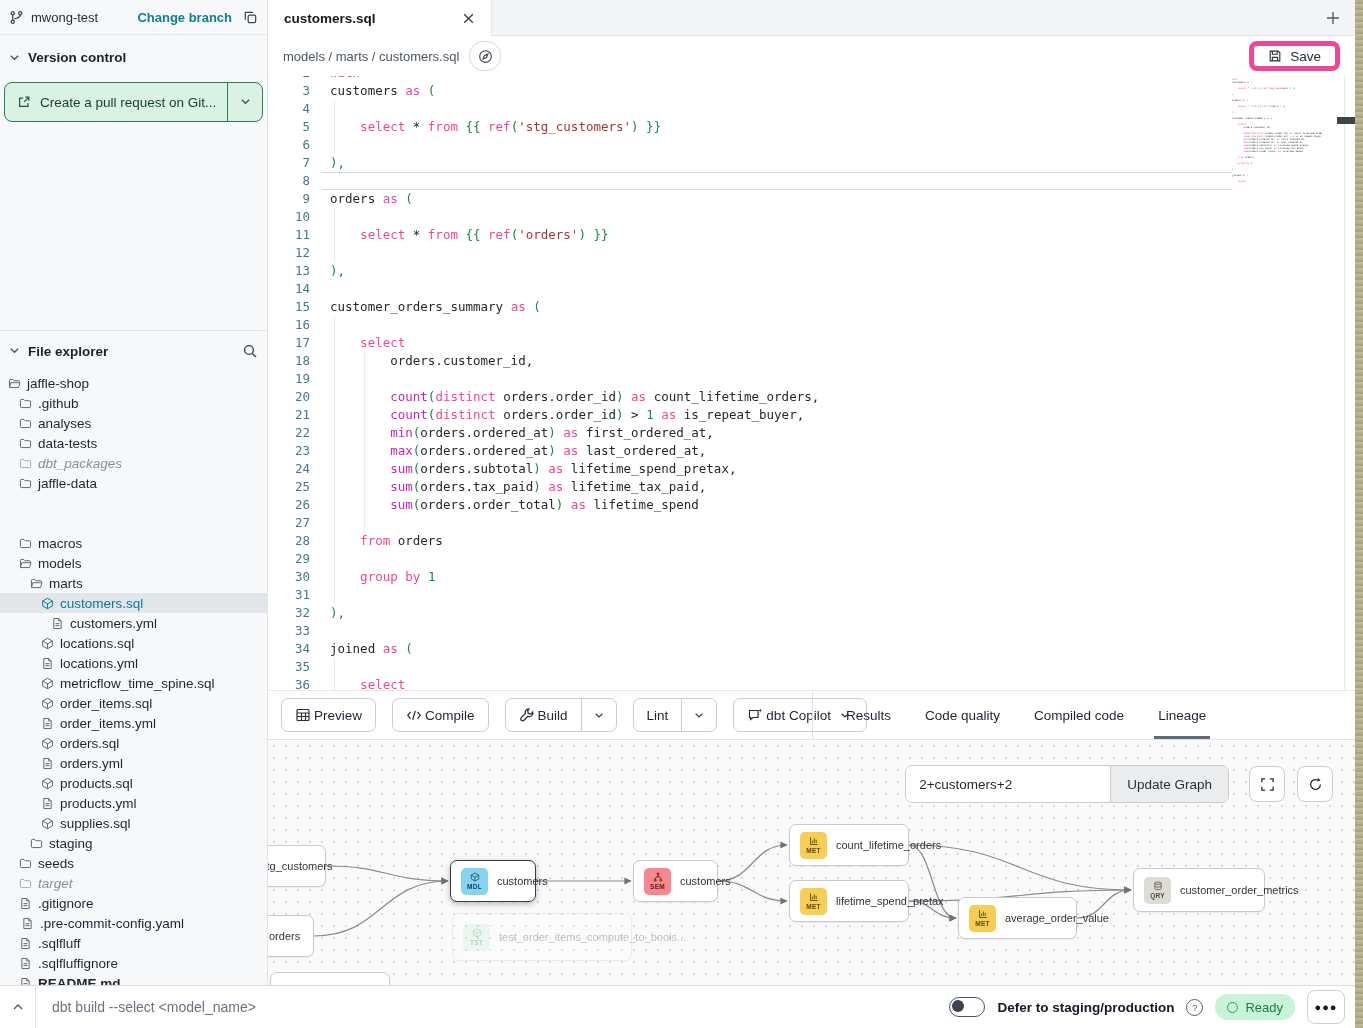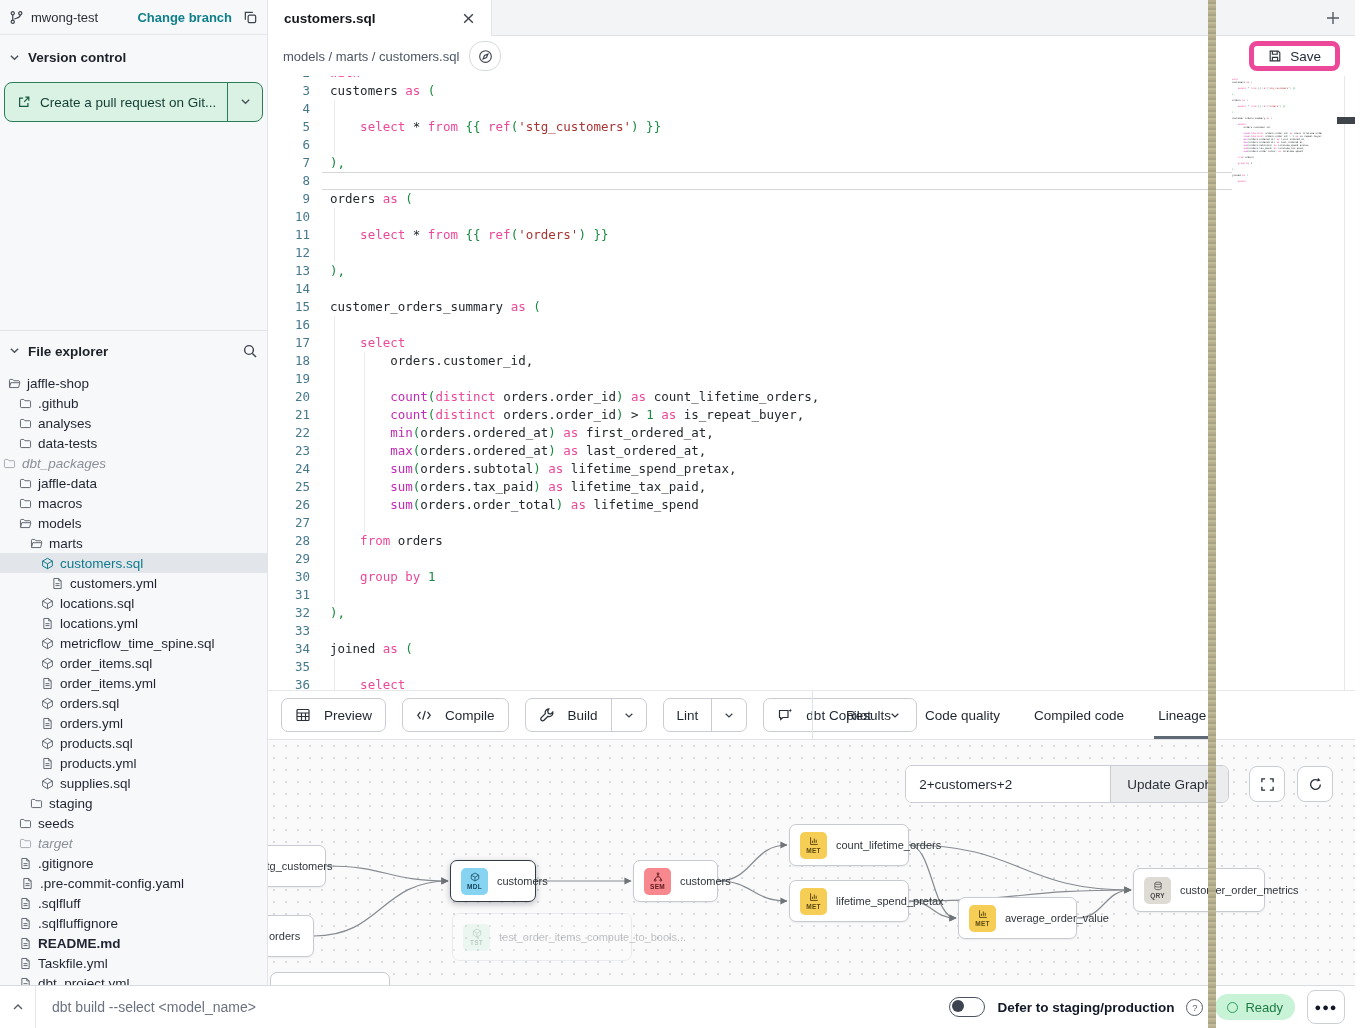--- a/index.html
+++ b/index.html
@@ -1,17 +1,17 @@
 <!DOCTYPE html>
 <html><head>
 <meta charset="utf-8">
 <style>
   html,body{margin:0;padding:0;background:#fff;}
   body{width:1363px;height:1028px;overflow:hidden;font-family:"Liberation Sans",sans-serif;-webkit-font-smoothing:antialiased;}
-  #app{position:relative;width:1216px;height:1028px;background:#fff;}
+  #app{position:relative;width:1363px;height:1028px;background:#fff;}
   .icn{display:inline-flex;align-items:center;justify-content:center;}
   .icn svg{display:block;}
 
   
   .sidebar{position:absolute;left:0;top:0;width:268px;height:985px;background:#f7f8fa;border-right:1px solid #e2e4e8;box-sizing:border-box;}
   .branch-row{height:34px;display:flex;align-items:center;padding:0 9px;border-bottom:1px solid #e5e7ea;gap:7px;}
   .branch-row .icn{width:15px;height:15px;color:#3c434c;}
   .branch-name{font-size:13px;color:#2a2f36;}
   .change-branch{margin-left:auto;color:#0f7f8b;font-size:13px;font-weight:600;cursor:pointer;}
   .copy-btn{width:17px;height:17px;color:#39414b;margin-left:4px;}
@@ -58,21 +58,21 @@
   .guide{position:absolute;top:0;bottom:0;width:1px;background:#eaebed;}
   .tk-kw{color:#ec4899;} .tk-fn{color:#c12bb5;} .tk-str{color:#a93434;} .tk-br{color:#168a3f;} .tk-pl{color:#24292e;}
   .minimap{position:absolute;top:2px;right:33px;width:90px;height:130px;overflow:hidden;font-size:2.4px;line-height:3px;color:#444;}
   .minimap .m-line{height:3px;white-space:pre;}
   .scroll-track{position:absolute;top:0;bottom:0;right:10px;width:1px;background:#e7e8ea;}
   .scroll-thumb{position:absolute;top:41px;right:0;width:18px;height:7px;background:#3f444a;}
 
   
   .toolbar{height:50px;display:flex;align-items:center;background:#fff;border-top:1px solid #e7e8ea;border-bottom:1px solid #e2e3e6;box-sizing:border-box;padding-left:13px;position:relative;}
   .tb-group{display:flex;align-items:stretch;height:32px;border:1px solid #c9cdd3;border-radius:7px;background:#fff;margin-right:16px;overflow:hidden;cursor:pointer;}
-  .tb-btn{display:flex;align-items:center;gap:13px;padding:0 13px;font-size:13.5px;color:#1f2630;}
+  .tb-btn{display:flex;align-items:center;gap:3px;padding:0 13px;font-size:13.5px;color:#1f2630;}
   .tb-btn .icn{width:16px;height:14px;color:#2a313a;}
   .tb-divider{width:1px;background:#c9cdd3;}
   .tb-chev{width:34px;display:flex;align-items:center;justify-content:center;color:#3a414b;}
   .tb-chev svg,.in-chev svg{width:10px;height:7px;}
   .in-chev{display:inline-flex;margin-left:3px;color:#3a414b;}
   .result-tabs{position:absolute;left:544px;top:0;bottom:0;display:flex;align-items:stretch;gap:34px;border-left:1px solid #e2e3e6;padding-left:33px;}
   .rtab{font-size:13.5px;color:#1f2630;display:flex;align-items:center;position:relative;cursor:pointer;}
   .rtab.active::after{content:"";position:absolute;left:-4px;right:-4px;bottom:0;height:3px;background:#5f6a76;}
 
   
@@ -204,37 +204,37 @@
             <span class="tree-label">analyses</span>
           </div>
           <div class="tree-row" style="padding-left: 19px;">
             <span class="icn">
               <svg viewBox="0 0 16 16" fill="none" stroke="currentColor" stroke-width="1.2">
                 <path d="M1.8 4c0-.6.4-1 1-1h3.1l1.4 1.6h5.9c.6 0 1 .4 1 1V12c0 .6-.4 1-1 1H2.8c-.6 0-1-.4-1-1z"></path>
               </svg>
             </span>
             <span class="tree-label">data-tests</span>
           </div>
-          <div class="tree-row muted" style="padding-left: 3px;">
+          <div class="tree-row muted" style="padding-left: 19px;">
             <span class="icn">
               <svg viewBox="0 0 16 16" fill="none" stroke="currentColor" stroke-width="1.2">
                 <path d="M1.8 4c0-.6.4-1 1-1h3.1l1.4 1.6h5.9c.6 0 1 .4 1 1V12c0 .6-.4 1-1 1H2.8c-.6 0-1-.4-1-1z"></path>
               </svg>
             </span>
             <span class="tree-label">dbt_packages</span>
           </div>
           <div class="tree-row" style="padding-left: 19px;">
             <span class="icn">
               <svg viewBox="0 0 16 16" fill="none" stroke="currentColor" stroke-width="1.2">
                 <path d="M1.8 4c0-.6.4-1 1-1h3.1l1.4 1.6h5.9c.6 0 1 .4 1 1V12c0 .6-.4 1-1 1H2.8c-.6 0-1-.4-1-1z"></path>
               </svg>
             </span>
             <span class="tree-label">jaffle-data</span>
           </div>
-          <div class="tree-row" style="padding-left: 19px;">
+          <div class="tree-row" style="padding-left: 19px; margin-top: 40px;">
             <span class="icn">
               <svg viewBox="0 0 16 16" fill="none" stroke="currentColor" stroke-width="1.2">
                 <path d="M1.8 4c0-.6.4-1 1-1h3.1l1.4 1.6h5.9c.6 0 1 .4 1 1V12c0 .6-.4 1-1 1H2.8c-.6 0-1-.4-1-1z"></path>
               </svg>
             </span>
             <span class="tree-label">macros</span>
           </div>
           <div class="tree-row" style="padding-left: 19px;">
             <span class="icn">
               <svg viewBox="0 0 16 16" fill="none" stroke="currentColor" stroke-width="1.2">

